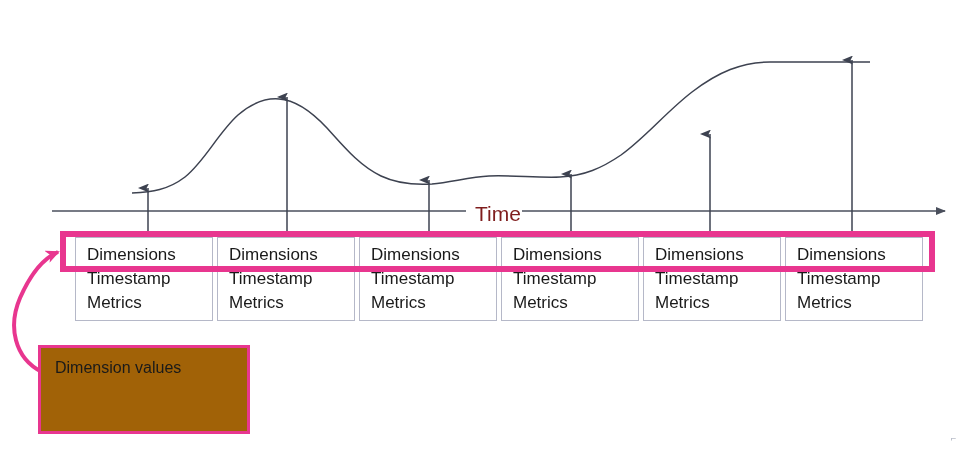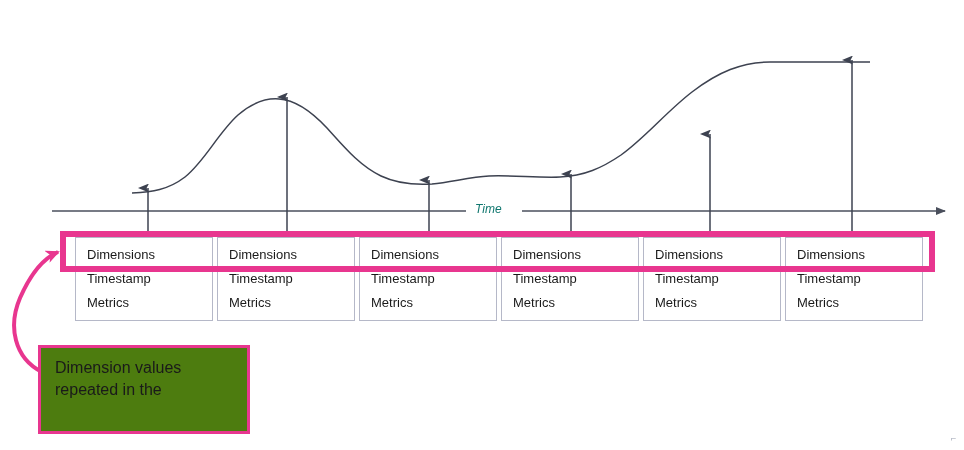--- a/index.html
+++ b/index.html
@@ -26,44 +26,43 @@
   }
   .record-box {
     position: absolute;
     box-sizing: border-box;
     border: 1px solid #b5b8c8;
     background: #ffffff;
     padding-left: 11px;
     padding-top: 5px;
   }
   .record-line {
-    font-size: 13px;
+    font-size: 17px;
     line-height: 24px;
     color: #1a1a1a;
     white-space: nowrap;
   }
   .callout-box {
     position: absolute;
     box-sizing: border-box;
     border: 3px solid #e8368f;
-    background: #4d7c0f;
+    background: #a16207;
     padding: 9px 12px 9px 14px;
   }
   .callout-line {
     font-size: 16px;
     line-height: 21.5px;
     color: #1a1a1a;
     white-space: nowrap;
   }
   .axis-label {
     position: absolute;
-    font-size: 12px;
-    color: #0f766e;
+    font-size: 21px;
+    color: #7f1d1d;
     white-space: nowrap;
-    font-style: italic;
   }
   .corner-mark {
     position: absolute;
     font-size: 9px;
     color: #9aa0b0;
   }
 </style>
 </head>
 <body>
 
@@ -138,20 +137,19 @@
       <marker id="pink-head-2" markerWidth="14" markerHeight="13" refX="12" refY="6.5" orient="auto" markerUnits="userSpaceOnUse">
         <path d="M0,0 L14,6.5 L0,13 L4,6.5 Z" fill="#e8368f"></path>
       </marker>
     </defs>
     <rect x="63" y="234" width="869" height="35" fill="none" stroke="#e8368f" stroke-width="6"></rect>
     <path d="M 42,372 C 14,358 8,326 20,298 C 31,273 44,258 58,252" fill="none" stroke="#e8368f" stroke-width="4" marker-end="url(#pink-head-2)"></path>
   </svg>
 
   <div class="callout-box" style="left:38px; top:345px; width:212px; height:89px;">
     <div class="callout-line">Dimension values</div>
-    <div class="callout-line">repeated in the</div>
   </div>
 
   <div class="axis-label" style="left:475px; top:202px;">Time</div>
 
   <div class="corner-mark" style="left:951px; top:433px;">⌐</div>
 
 </div>
 
 </body></html>

